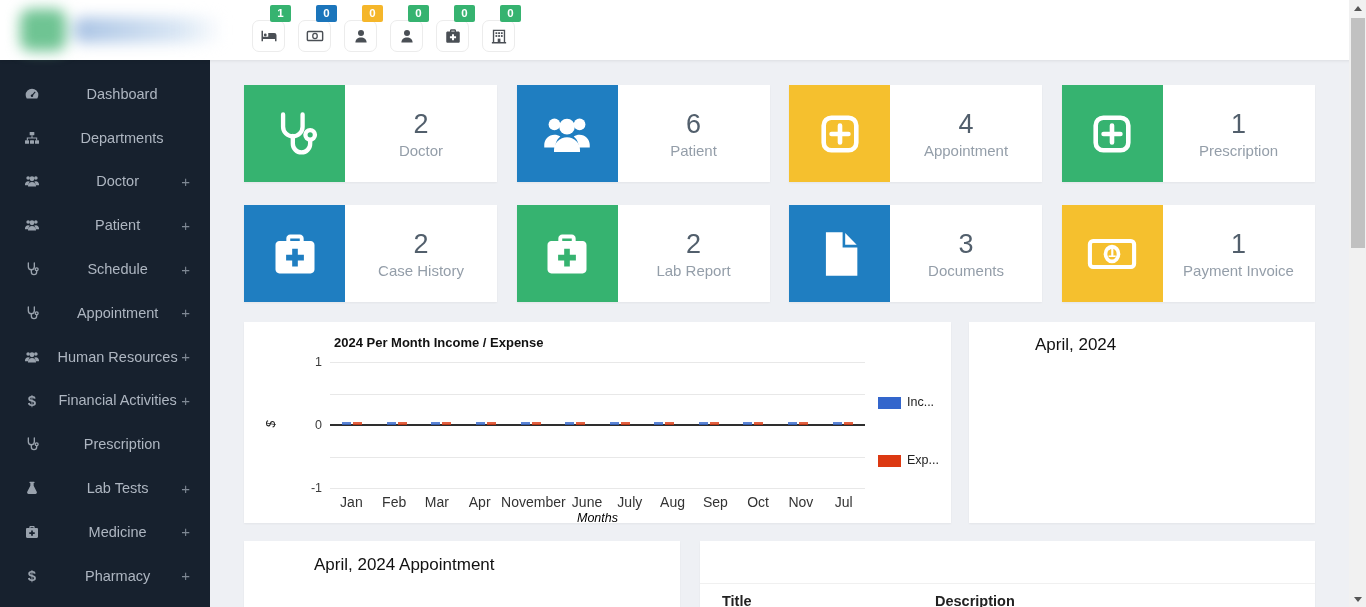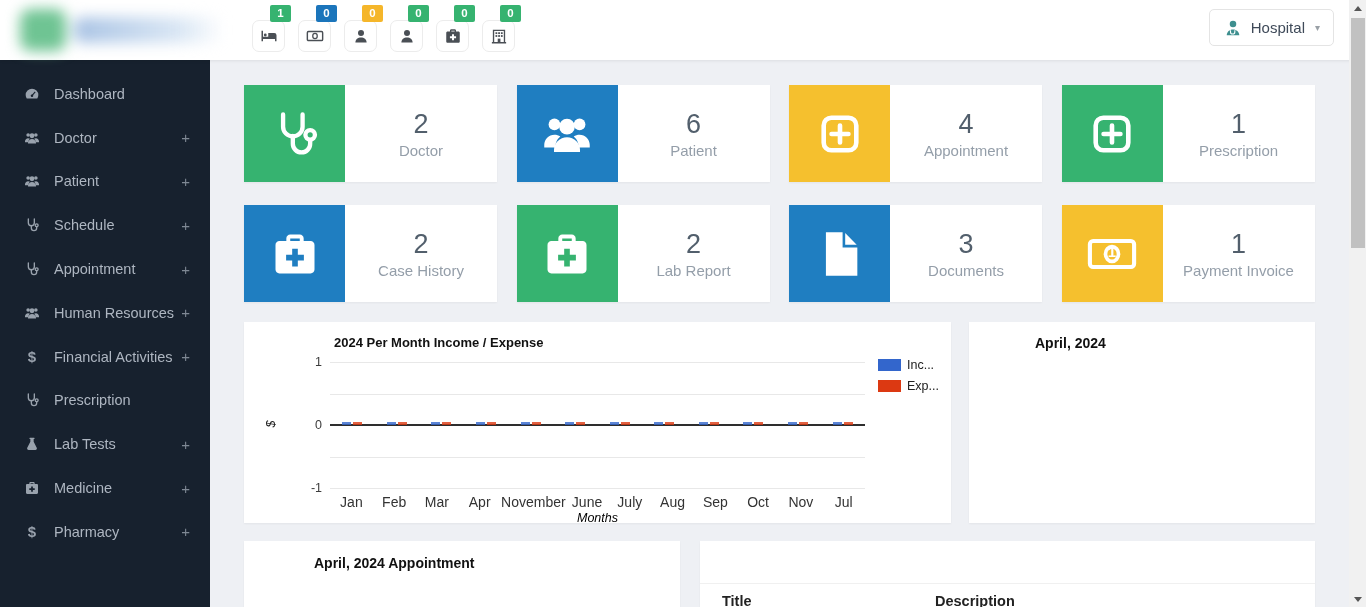--- a/index.html
+++ b/index.html
@@ -23,21 +23,21 @@
   .badge-green { background:#36b370; } .badge-blue { background:#1b75bb; } .badge-yellow { background:#f5b62a; }
 
   .profile-btn { position:absolute; right:32px; top:9px; height:37px; padding:0 13px; background:#fff;
                  border:1px solid #e4e4e4; border-radius:5px; display:flex; align-items:center; gap:8px;
                  color:#3f4a59; font-size:15px; }
   .profile-btn svg { width:20px; height:20px; color:#3e8f8f; }
   .caret { color:#9aa0a6; font-size:10px; margin-left:2px; }
 
   
   .sidebar { position:absolute; left:0; top:60px; width:210px; height:547px; background:#17212e;
-             padding-top:12px; --icon-bg:#17212e; }
+             padding-top:12px;text-align:center; --icon-bg:#17212e; }
   .nav-item { height:43.8px; display:flex; align-items:center; padding:0 20px 0 23px; color:#aeb6c1;
               font-size:14.5px; cursor:pointer; }
   .nav-icon { width:18px; margin-right:13px; color:#99a2ad; display:flex; justify-content:center; }
   .nav-icon svg { width:16px; height:16px; }
   .nav-icon.text-icon { font-size:15px; font-weight:bold; color:#99a2ad; }
   .nav-label { flex:1; }
   .nav-plus { color:#7f8894; font-size:15px; }
 
   
   .main { position:absolute; left:210px; top:60px; right:0; bottom:0; background:#eef0f4; }
@@ -67,27 +67,27 @@
   .dash { width:9px; height:3px; opacity:.8; }
   .dash-inc { background:#3366cc; } .dash-exp { background:#dc3912; }
   .ytick { position:absolute; left:46px; width:32px; text-align:right; font-size:12.5px; color:#3c3c3c; }
   .yaxis-label { position:absolute; left:24px; top:95px; font-size:12.5px; font-style:italic; color:#222;
                  transform:rotate(-90deg); }
   .xticks { position:absolute; left:86px; top:172px; width:535px; display:flex; }
   .xtick { flex:1; text-align:center; font-size:14px; color:#333; }
   .xaxis-label { position:absolute; left:86px; top:189px; width:535px; text-align:center; font-size:12.5px;
                  font-style:italic; color:#000000; }
   .legend { position:absolute; left:634px; top:36px; display:flex; flex-direction:column; gap:7px; }
-  .legend-row { display:flex; align-items:center; gap:6px; font-size:12.5px; color:#222; }
+  .legend-row { display:flex; align-items:flex-end; gap:6px; font-size:12.5px; color:#222;margin-top:37px; }
   .swatch { width:23px; height:12px; }
   .swatch-inc { background:#3366cc; } .swatch-exp { background:#dc3912; }
 
   
   .calendar-card { left:759px; top:262px; width:346px; height:201px; }
-  .panel-title { position:absolute; font-size:14px; font-weight:bold; color:#111; }
+  .panel-title { position:absolute; font-size:17px; font-weight:normal; color:#111; }
   .appointment-card { left:34px; top:481px; width:436px; height:120px; }
   .notice-card { left:490px; top:481px; width:615px; height:120px; }
   .notice-title { position:absolute; left:0; right:0; top:13px; text-align:center; font-size:14px; color:#333; }
   .notice-divider { position:absolute; left:0; right:0; top:42px; height:1px; background:#f0f0f0; }
   .th { position:absolute; top:52px; font-size:14.5px; font-weight:bold; color:#222; }
   .th-title { left:22px; } .th-desc { left:235px; }
 
   
   .scrollbar { position:absolute; right:0; top:0; width:17px; height:607px; background:#f1f1f1; z-index:20; }
   .sb-btn { position:absolute; left:0; width:17px; height:16px; display:flex; align-items:center; justify-content:center; }
@@ -211,37 +211,38 @@
         </svg>
     </div>
     <div class="icon-btn">
       <span class="badge badge-green">0</span>
       <svg>
           <use href="#sym-building"></use>
         </svg>
     </div>
   </div>
 
-  <div class="profile-btn">
-    <svg>
-        <use href="#sym-doctor"></use>
-      </svg>
-    <span>Hospital</span>
-    <span class="caret">▾</span>
-  </div>
 </div>
 
 <div class="sidebar">
   <div class="nav-item">
     <span class="nav-icon">
         <svg>
           <use href="#sym-dash"></use>
         </svg>
       </span>
     <span class="nav-label">Dashboard</span>
+  </div>
+  <div class="nav-item">
+    <span class="nav-icon">
+        <svg>
+          <use href="#sym-sitemap"></use>
+        </svg>
+      </span>
+    <span class="nav-label">Departments</span>
   </div>
   <div class="nav-item">
     <span class="nav-icon">
         <svg>
           <use href="#sym-users"></use>
         </svg>
       </span>
     <span class="nav-label">Doctor</span>
     <span class="nav-plus">+</span>
   </div>

